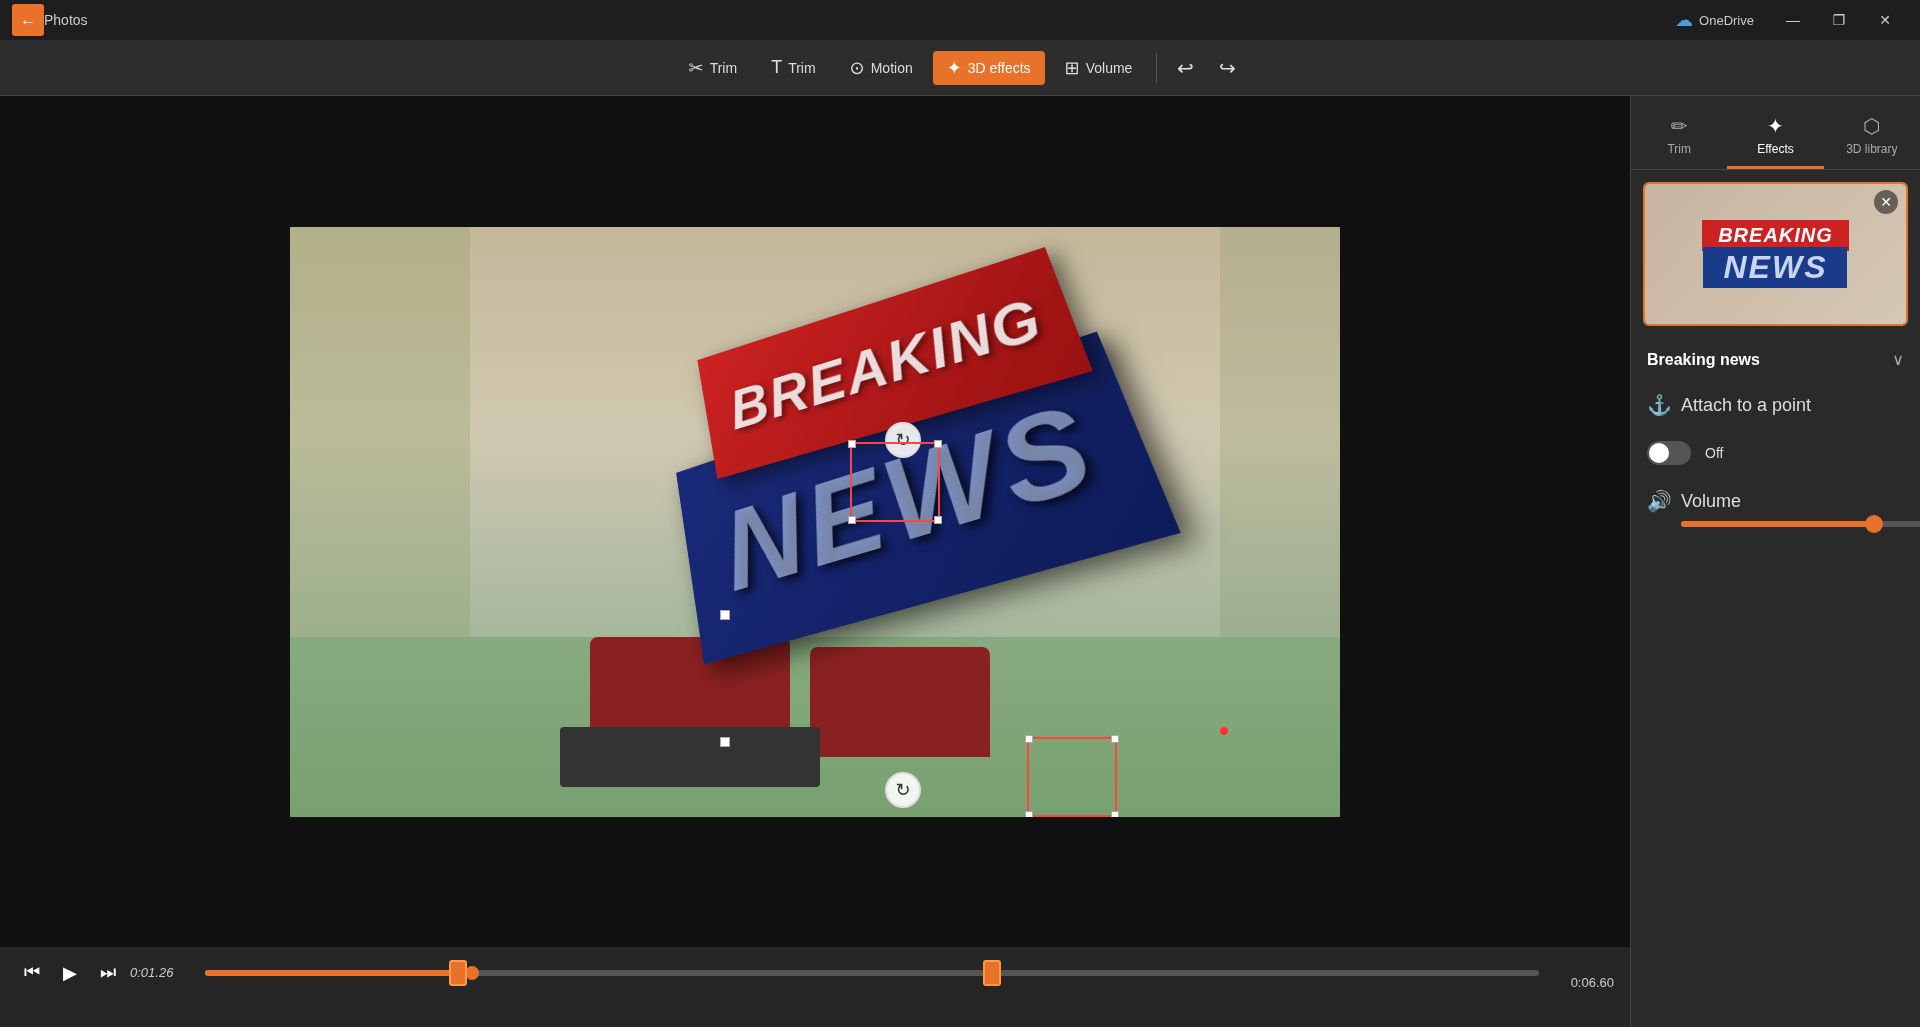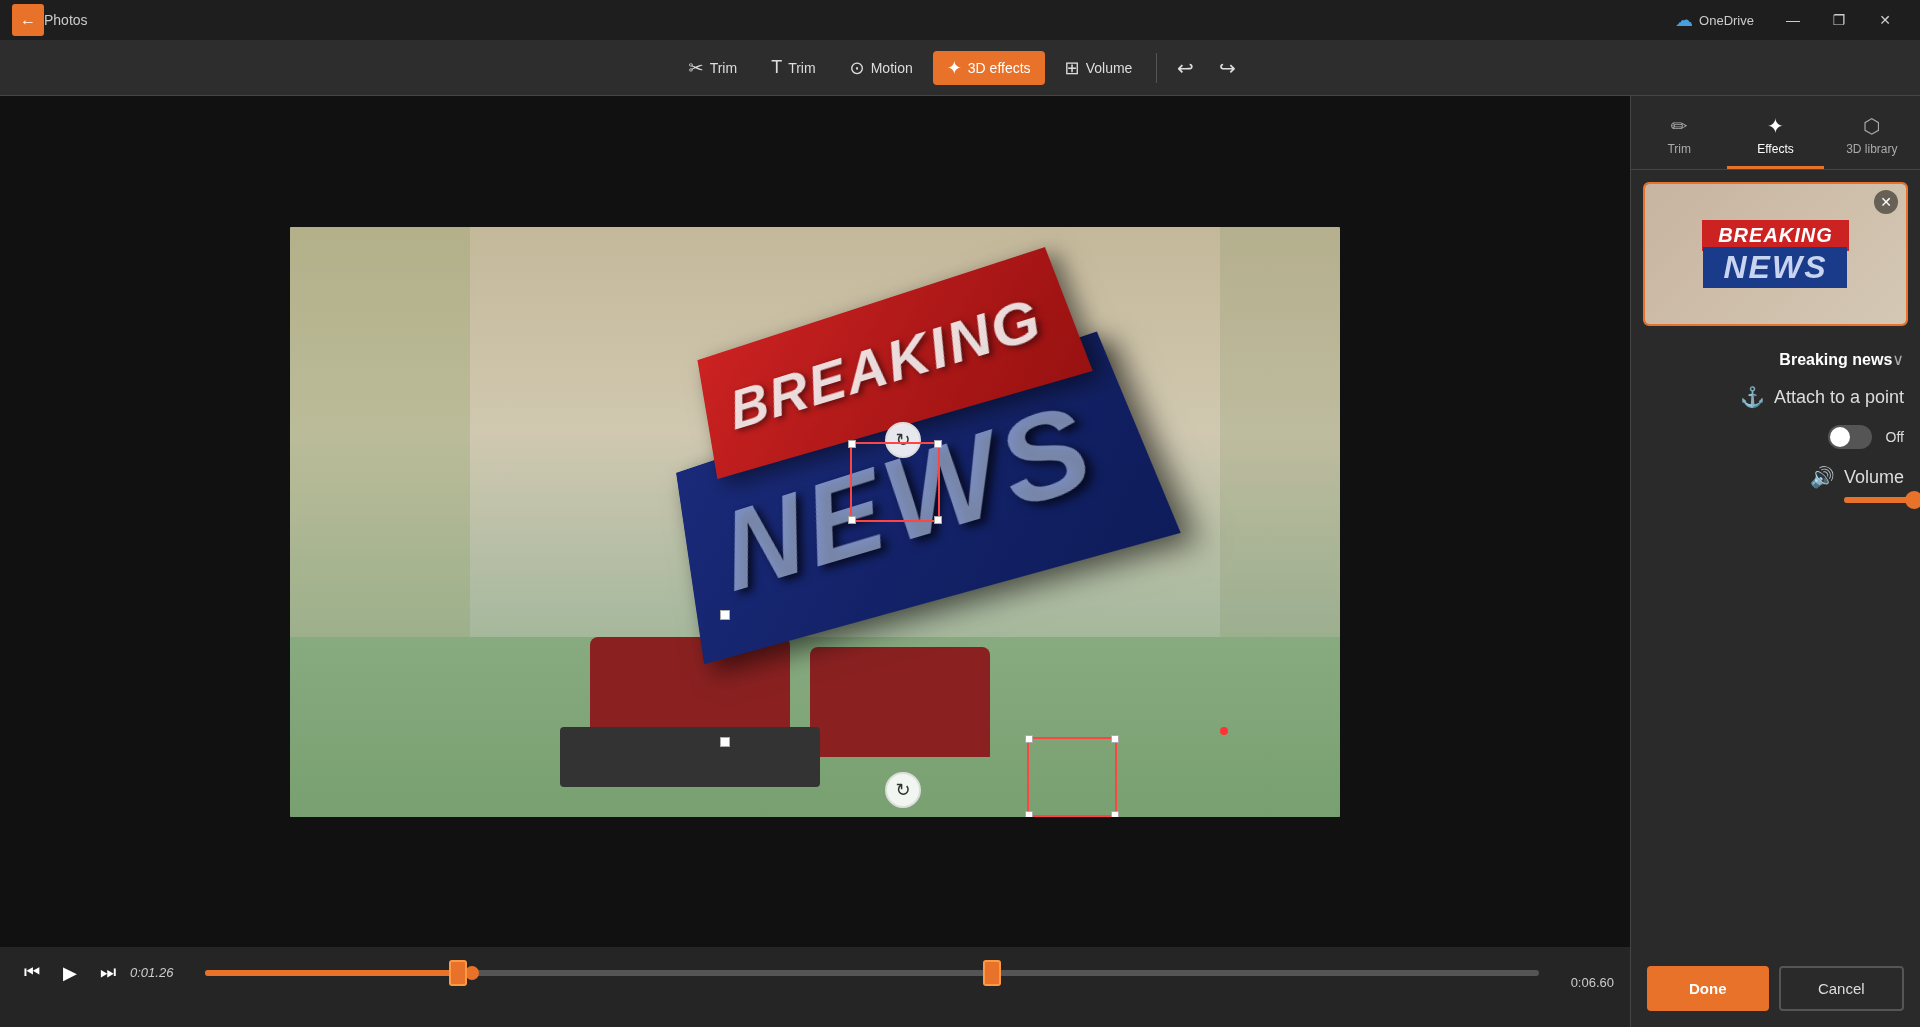--- a/index.html
+++ b/index.html
@@ -276,22 +276,21 @@
       cursor: pointer;
       font-size: 14px;
       display: flex; align-items: center; justify-content: center;
     }
 
     
     .effect-options {
       padding: 12px 16px;
       display: flex;
       flex-direction: column;
-      gap: 16px;
-      align-items: flex-end;
+      gap: 24px;
     }
     .effect-header {
       display: flex;
       align-items: center;
       justify-content: space-between;
     }
     .effect-title {
       font-size: 16px;
       font-weight: 600;
       color: #fff;
@@ -621,18 +620,14 @@
           <span class="option-icon">🔊</span>
           <span class="option-label">Volume</span>
         </div>
         <div class="volume-slider-track">
           <div class="volume-slider-fill" style="width:75%;"></div>
           <div class="volume-slider-thumb" style="left:75%;"></div>
         </div>
       </div>
     </div>
 
-    <div class="panel-bottom">
-      <button class="btn-done">Done</button>
-      <button class="btn-cancel">Cancel</button>
-    </div>
   </div>
 </div>
 
 </body></html>

